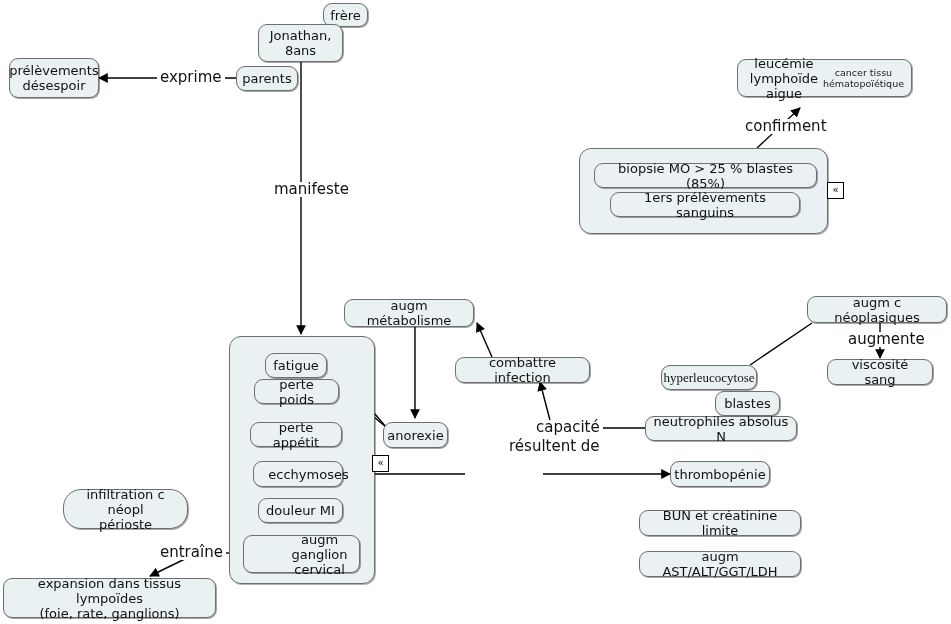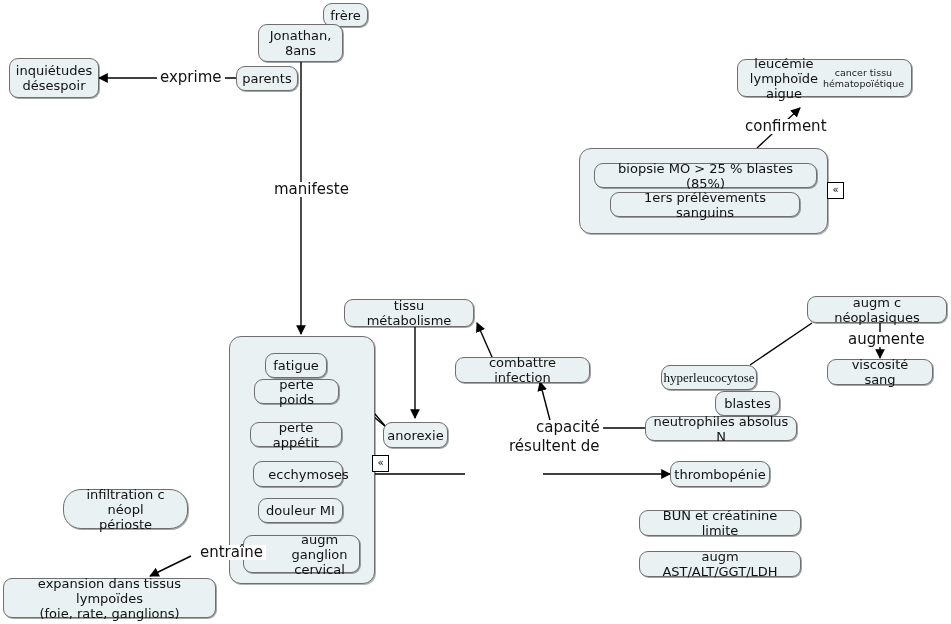--- a/index.html
+++ b/index.html
@@ -145,49 +145,49 @@
     <g>
       <line x1="880" y1="323" x2="880" y2="358" stroke="#000" stroke-width="1.4" marker-end="url(#arrow)"></line>
     </g>
   </svg>
 
   <div class="edge-label" style="left:157px; top:70px;">exprime</div>
   <div class="edge-label" style="left:271px; top:182px;">manifeste</div>
   <div class="edge-label" style="left:742px; top:119px;">confirment</div>
   <div class="edge-label" style="left:533px; top:420px;">capacité</div>
   <div class="edge-label" style="left:466px; top:439px;margin-left:40px;">résultent de</div>
-  <div class="edge-label" style="left:157px; top:545px;margin-left:40px;">entraîne</div>
+  <div class="edge-label" style="left:157px; top:545px;">entraîne</div>
   <div class="edge-label" style="left:845px; top:332px;">augmente</div>
 
   <div class="node group" style="left:229px; top:336px; width:146px; height:248px;"></div>
   <div class="node group" style="left:579px; top:148px; width:249px; height:86px;"></div>
 
   <div class="node" style="left:323px; top:3px; width:45px; height:24px;">frère</div>
 
   <div class="node" style="left:258px; top:24px; width:85px; height:38px; flex-direction:column;">
     <span class="main">Jonathan,</span>
     <span class="main">8ans</span>
   </div>
 
   <div class="node" style="left:236px; top:66px; width:62px; height:25px;">parents</div>
 
   <div class="node" style="left:9px; top:58px; width:90px; height:40px; flex-direction:column;">
-    <span class="main">inquiétudes</span>
+    <span class="main">prélèvements</span>
     <span class="main">désespoir</span>
   </div>
 
   <div class="node" style="left:737px; top:59px; width:175px; height:38px; flex-direction:row;">
     <span class="main">leucémie lymphoïde aigue</span>
     <span class="sub">cancer tissu hématopoïétique</span>
   </div>
 
   <div class="node" style="left:594px; top:163px; width:223px; height:25px;">biopsie MO &gt; 25 % blastes (85%)</div>
   <div class="node" style="left:610px; top:192px; width:190px; height:25px;">1ers prélèvements sanguins</div>
 
-  <div class="node" style="left:344px; top:299px; width:130px; height:28px;">tissu métabolisme</div>
+  <div class="node" style="left:344px; top:299px; width:130px; height:28px;">augm métabolisme</div>
 
   <div class="node" style="left:455px; top:357px; width:135px; height:26px;">combattre infection</div>
 
   <div class="node" style="left:383px; top:422px; width:65px; height:26px;">anorexie</div>
 
   <div class="node" style="left:265px; top:353px; width:62px; height:25px;">fatigue</div>
   <div class="node" style="left:254px; top:379px; width:85px; height:25px;">perte poids</div>
   <div class="node" style="left:250px; top:422px; width:92px; height:25px;">perte appétit</div>
   <div class="node" style="left:253px; top:461px; width:90px; height:26px;padding-left:28px;">ecchymoses</div>
   <div class="node" style="left:258px; top:498px; width:85px; height:25px;">douleur MI</div>

